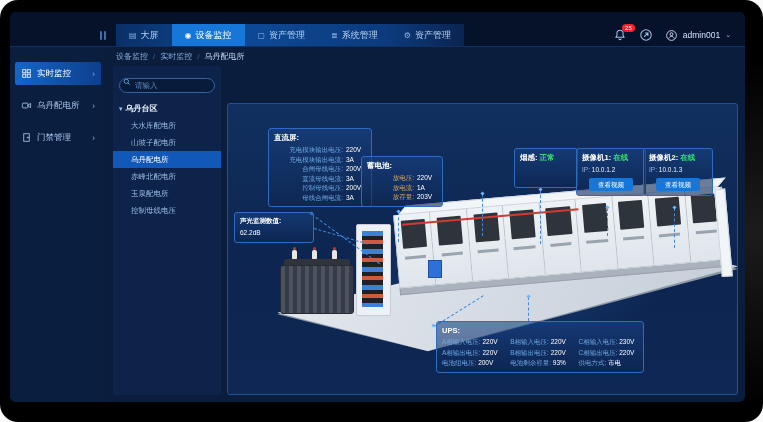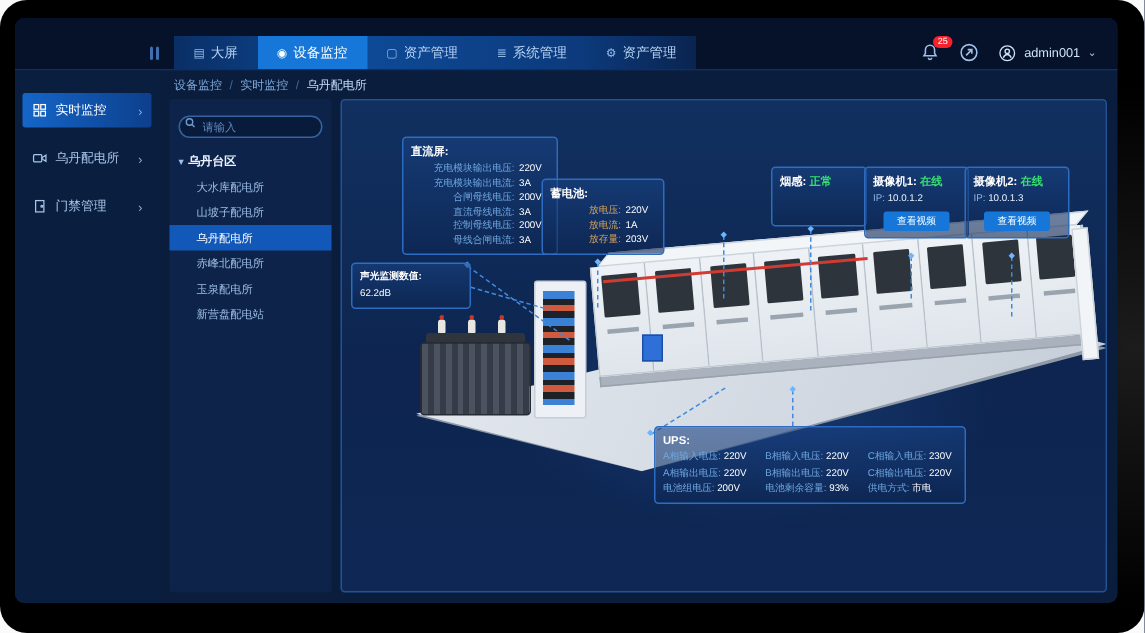--- a/index.html
+++ b/index.html
@@ -40,21 +40,21 @@
   .tree{width:96px;flex:none;background:#0e2349;border-radius:2px;padding:8px 6px;}
   .searchbox{position:relative;}
   .searchbox input{width:100%;box-sizing:border-box;height:15px;border-radius:8px;border:1px solid #35639f;background:rgba(6,22,50,.6);color:#cfe4ff;font-size:7.5px;padding:0 4px 0 15px;outline:none;}
   .searchbox input::placeholder{color:#5d87bd;}
   .searchbox svg{position:absolute;left:4px;top:3.5px;width:8px;height:8px;stroke:#6f9ccf;fill:none;stroke-width:1.4;}
   .tree-root{color:#eaf3ff;font-weight:bold;font-size:8px;margin:10px 0 3px;white-space:nowrap;}
   .tree-root .caret2{color:#9dbfe8;margin-right:3px;font-size:7px;}
   .tree-item{color:#9dbfe8;font-size:7.5px;line-height:17px;padding-left:12px;white-space:nowrap;cursor:pointer;}
   .tree-item.selected{background:#1158b8;color:#fff;margin:0 -6px;padding-left:18px;}
   
-  .main{flex:1;position:relative;background:linear-gradient(180deg,#11305f,#0d2550 55%,#0e2754);border:1px solid #235397;border-radius:3px;overflow:hidden;min-width:0;}
+  .main{flex:1;position:relative;background:linear-gradient(180deg,#11305f,#0d2550 55%,#0e2754);border:1px solid #235397;border-radius:3px;overflow:hidden;min-width:0;margin-top:37px;}
   .main::after{content:"";position:absolute;left:18%;top:30%;width:70%;height:60%;background:radial-gradient(ellipse at center,rgba(45,100,185,.35),rgba(0,0,0,0) 65%);pointer-events:none;}
   
   .card{position:absolute;background:linear-gradient(180deg,rgba(24,66,132,.6),rgba(13,38,82,.6));border:1px solid #2d6cc0;border-radius:3px;padding:4px 5px;font-size:6.5px;color:#dceafc;z-index:5;}
   .ttl{font-size:7.5px;font-weight:bold;color:#fff;margin-bottom:2px;white-space:nowrap;}
   .ttl .ok{color:#35e06f;}
   .ttl .bad{color:#ff5a50;}
   .crow{display:flex;justify-content:flex-end;gap:3px;line-height:9.5px;white-space:nowrap;}
   .clab{color:#6ea6e0;}
   .warm .clab{color:#d7a35c;}
   .cval{color:#fff;min-width:20px;text-align:left;}
@@ -205,21 +205,21 @@
               <input type="text" placeholder="请输入" style="">
             </div>
             <div class="tree-root">
               <span class="caret2">▾</span><span>乌丹台区</span>
             </div>
             <div class="tree-item">大水库配电所</div>
             <div class="tree-item">山坡子配电所</div>
             <div class="tree-item selected">乌丹配电所</div>
             <div class="tree-item">赤峰北配电所</div>
             <div class="tree-item">玉泉配电所</div>
-            <div class="tree-item">新营盘配电站</div>
+            <div class="tree-item">控制母线电压</div>
           </div>
 
           <div class="main">
 
             <div class="scene">
               <div class="floor-edge"></div>
               <div class="floor"></div>
               <div class="bank">
                 <div class="bank-top"></div>
                 <div class="bank-front">

